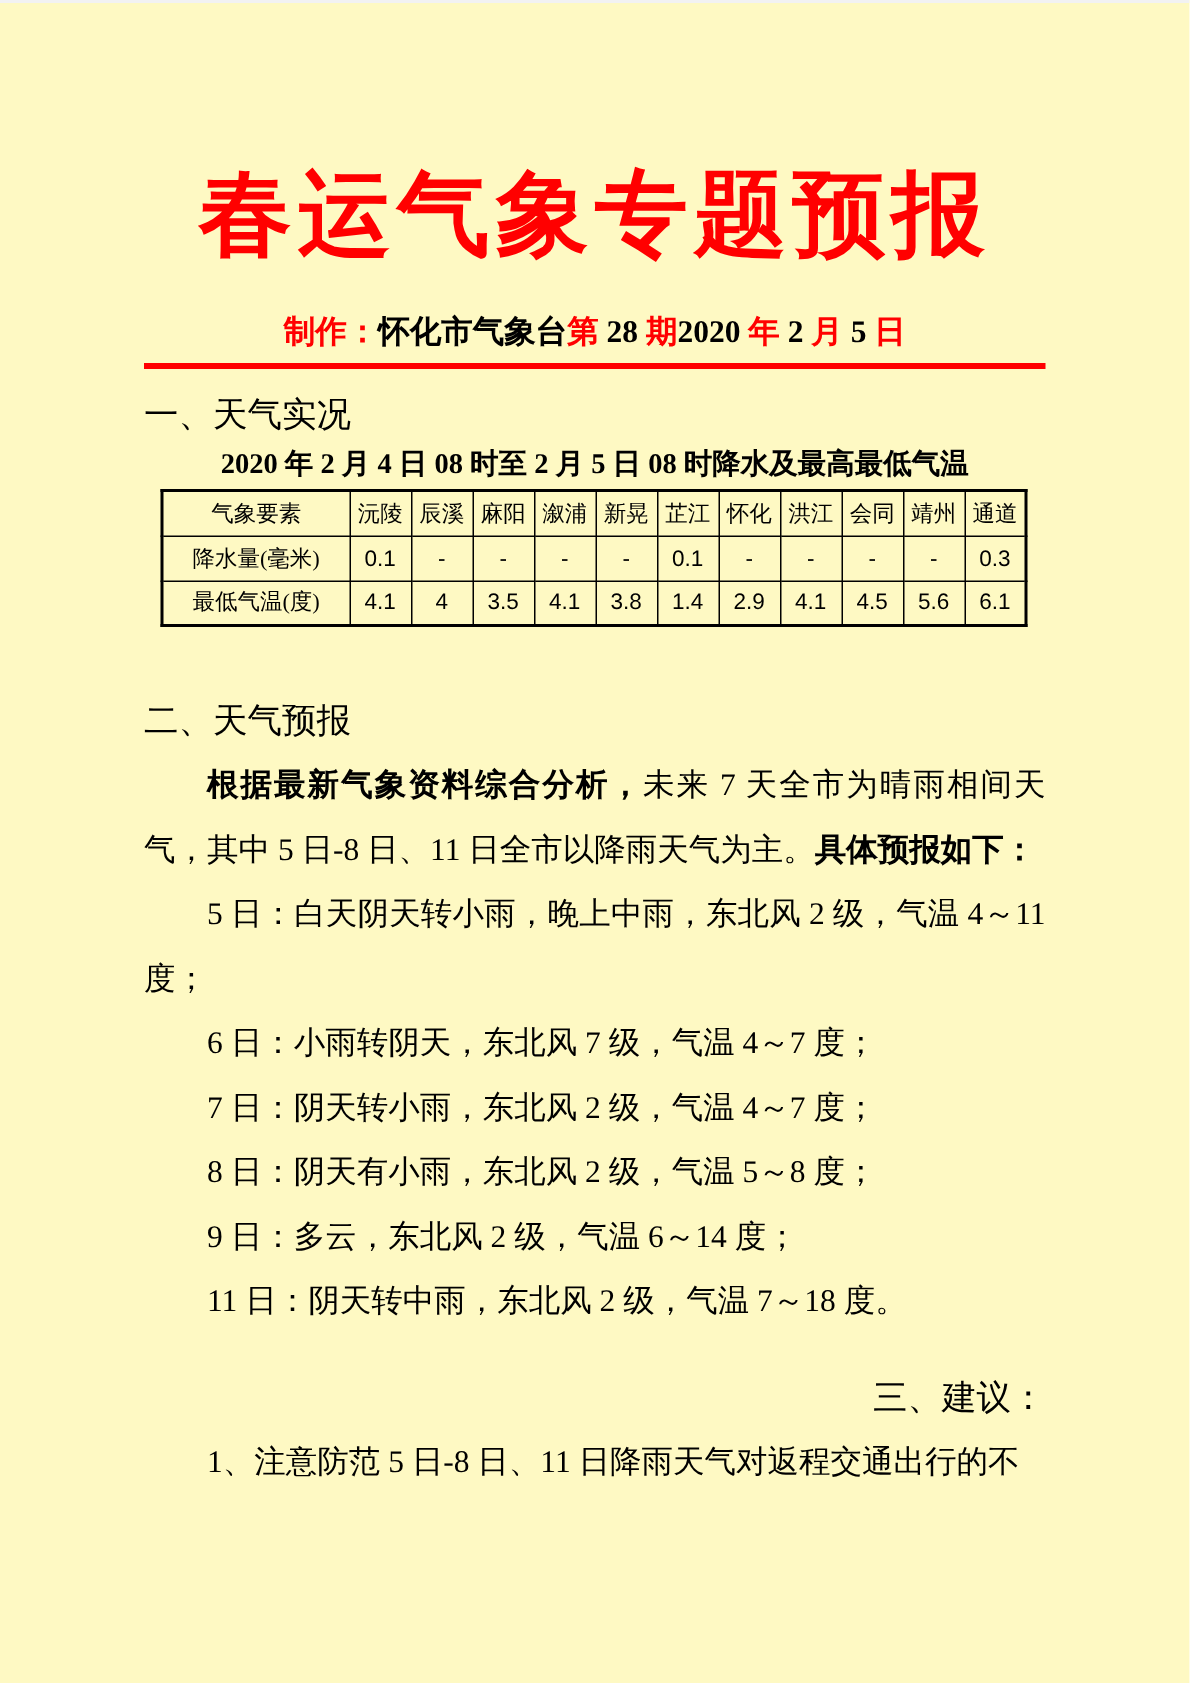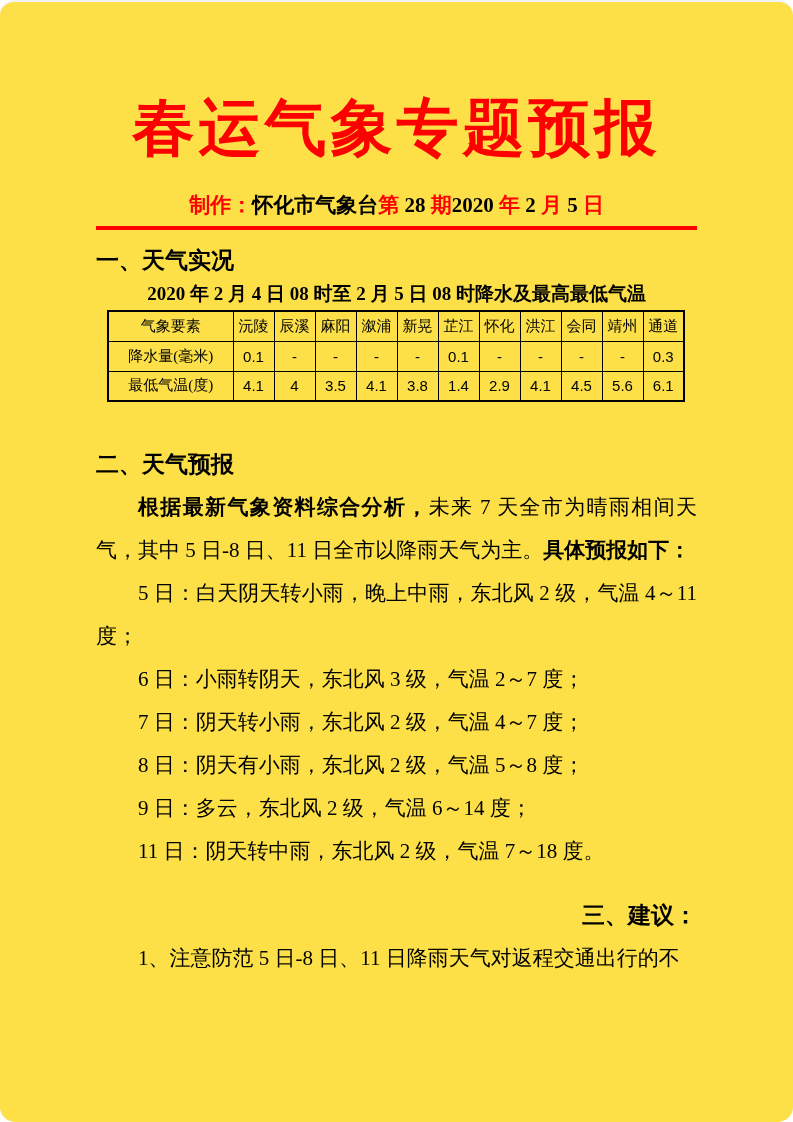--- a/index.html
+++ b/index.html
@@ -2,27 +2,26 @@
 <html><head>
 <meta charset="utf-8">
 <style>
   * { margin: 0; padding: 0; box-sizing: border-box; }
   html, body { background: #ffffff; }
   .page {
     position: relative;
     width: 793px;
     height: 1122px;
     margin: 0 auto;
-    background: #fde047;
+    background: #fef9c3;
     border-top: 2px solid #f2f2f2;
-    padding: 0 96px;
+    padding: 16px 96px;
     font-family: "Liberation Serif", "DejaVu Serif", serif;
     color: #000000;
     overflow: hidden;
-    border-radius: 15px;
   }
   .doc-title {
     margin-top: 84px;
     font-size: 62px;
     line-height: 84px;
     font-weight: bold;
     letter-spacing: 4px;
     text-align: center;
     color: #ff0000;
     white-space: nowrap;
@@ -41,21 +40,21 @@
   .black { color: #000000; }
   .rule {
     margin-top: 8px;
     height: 4px;
     background: #ff0000;
   }
   .sec-heading {
     margin-top: 16px;
     font-size: 23px;
     line-height: 30px;
-    font-weight: bold;
+    font-weight: normal;
   }
   .table-title {
     margin-top: 6px;
     font-size: 19px;
     line-height: 24px;
     font-weight: bold;
     text-align: center;
     white-space: nowrap;
   }
   table.weather {
@@ -185,21 +184,21 @@
         <td class="num">6.1</td>
       </tr>
     </tbody>
   </table>
 
   <div class="sec-heading sec2-heading">二、天气预报</div>
 
   <p class="body-para"><b>根据最新气象资料综合分析，</b><span>未来 7 天全市为晴雨相间天气，其中 5 日-8 日、11 日全市以降雨天气为主。</span><b>具体预报如下：</b></p>
 
   <p class="forecast-para">5 日：白天阴天转小雨，晚上中雨，东北风 2 级，气温 4～11 度；</p>
-  <p class="forecast-para">6 日：小雨转阴天，东北风 3 级，气温 2～7 度；</p>
+  <p class="forecast-para">6 日：小雨转阴天，东北风 7 级，气温 4～7 度；</p>
   <p class="forecast-para">7 日：阴天转小雨，东北风 2 级，气温 4～7 度；</p>
   <p class="forecast-para">8 日：阴天有小雨，东北风 2 级，气温 5～8 度；</p>
   <p class="forecast-para">9 日：多云，东北风 2 级，气温 6～14 度；</p>
   <p class="forecast-para">11 日：阴天转中雨，东北风 2 级，气温 7～18 度。</p>
 
   <div class="sec-heading sec3-heading">三、建议：</div>
 
   <p class="advice-para">1、注意防范 5 日-8 日、11 日降雨天气对返程交通出行的不</p>
 
 </div>

